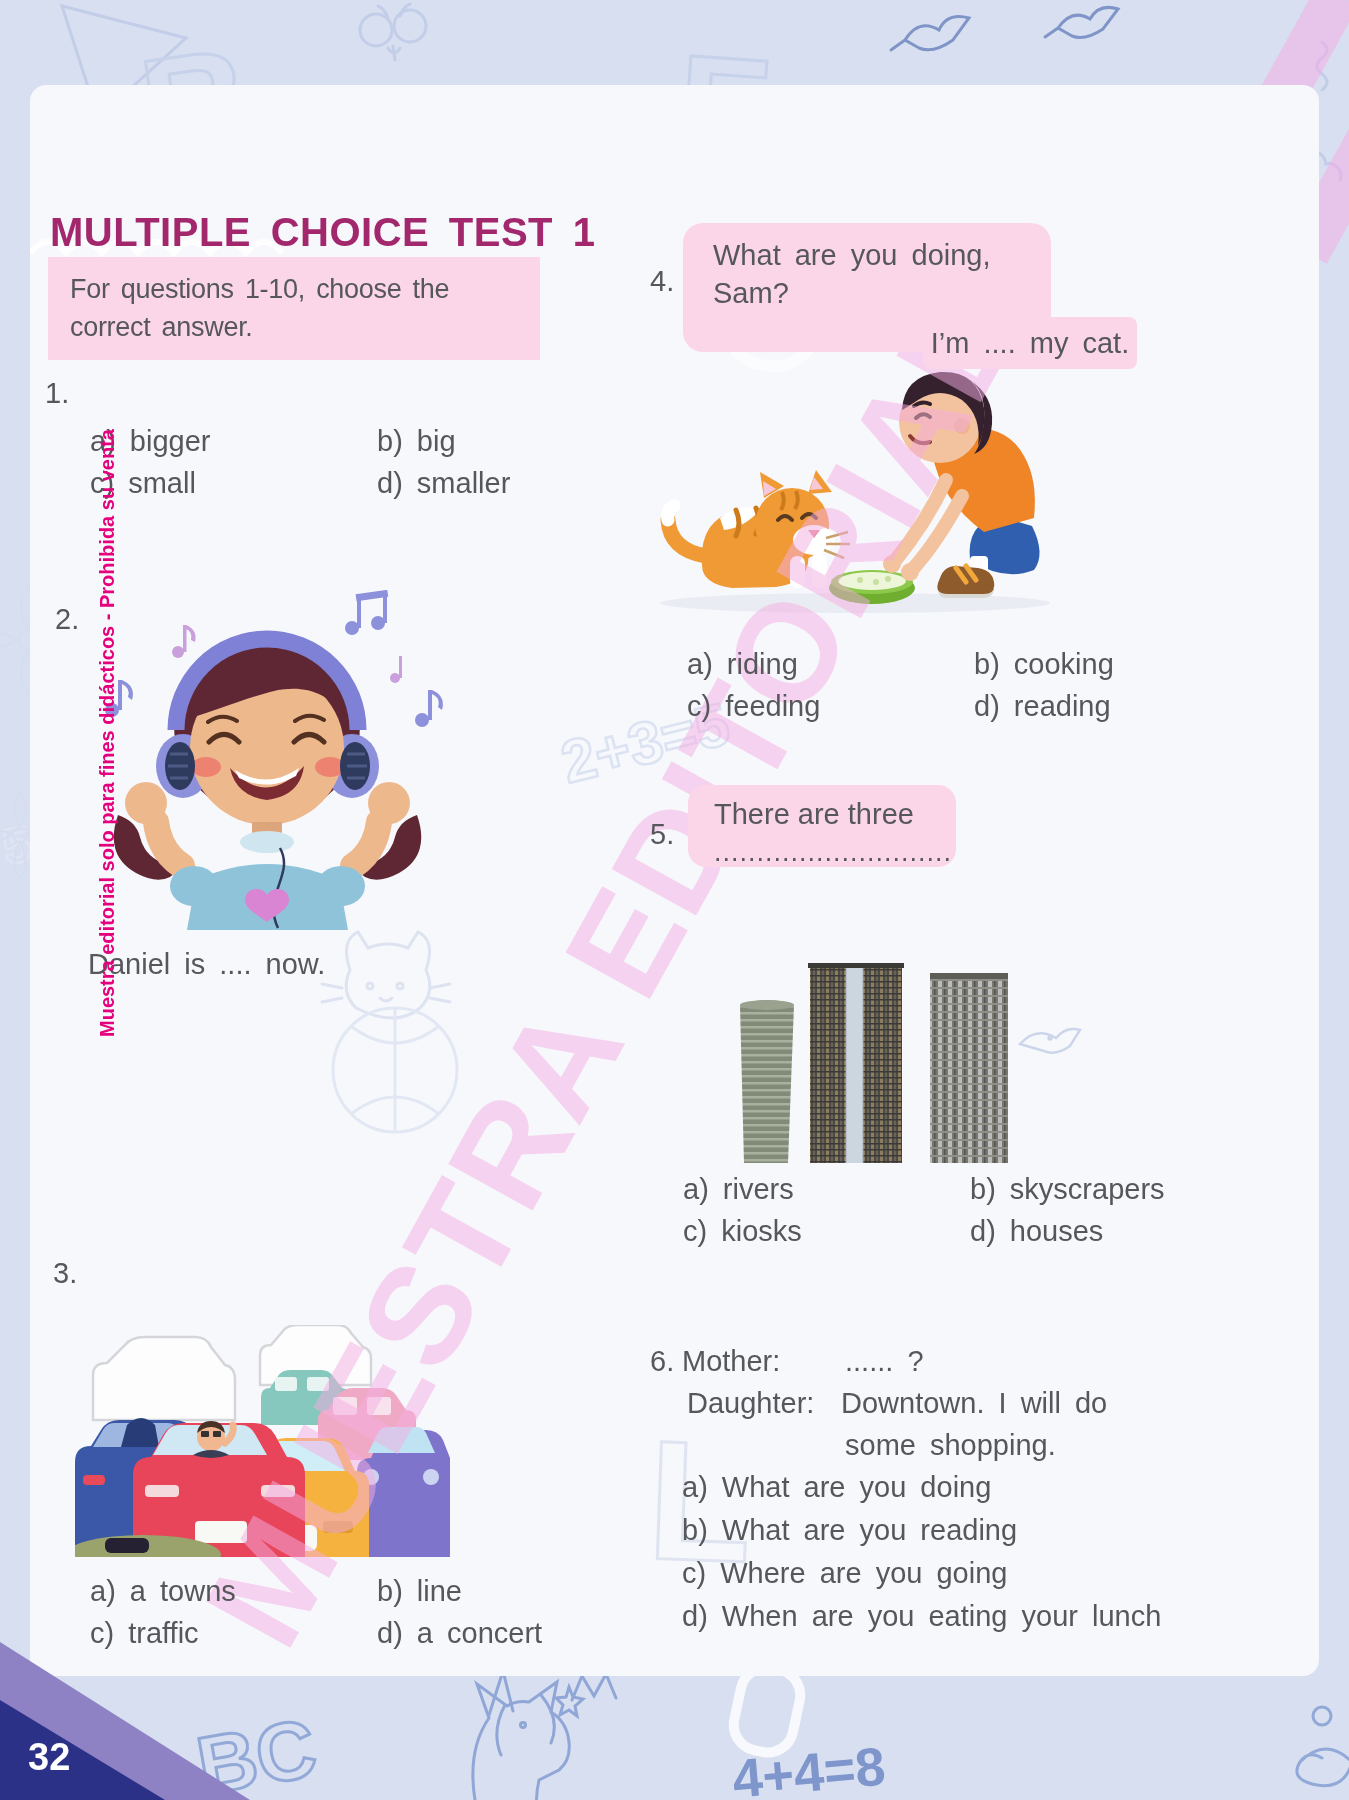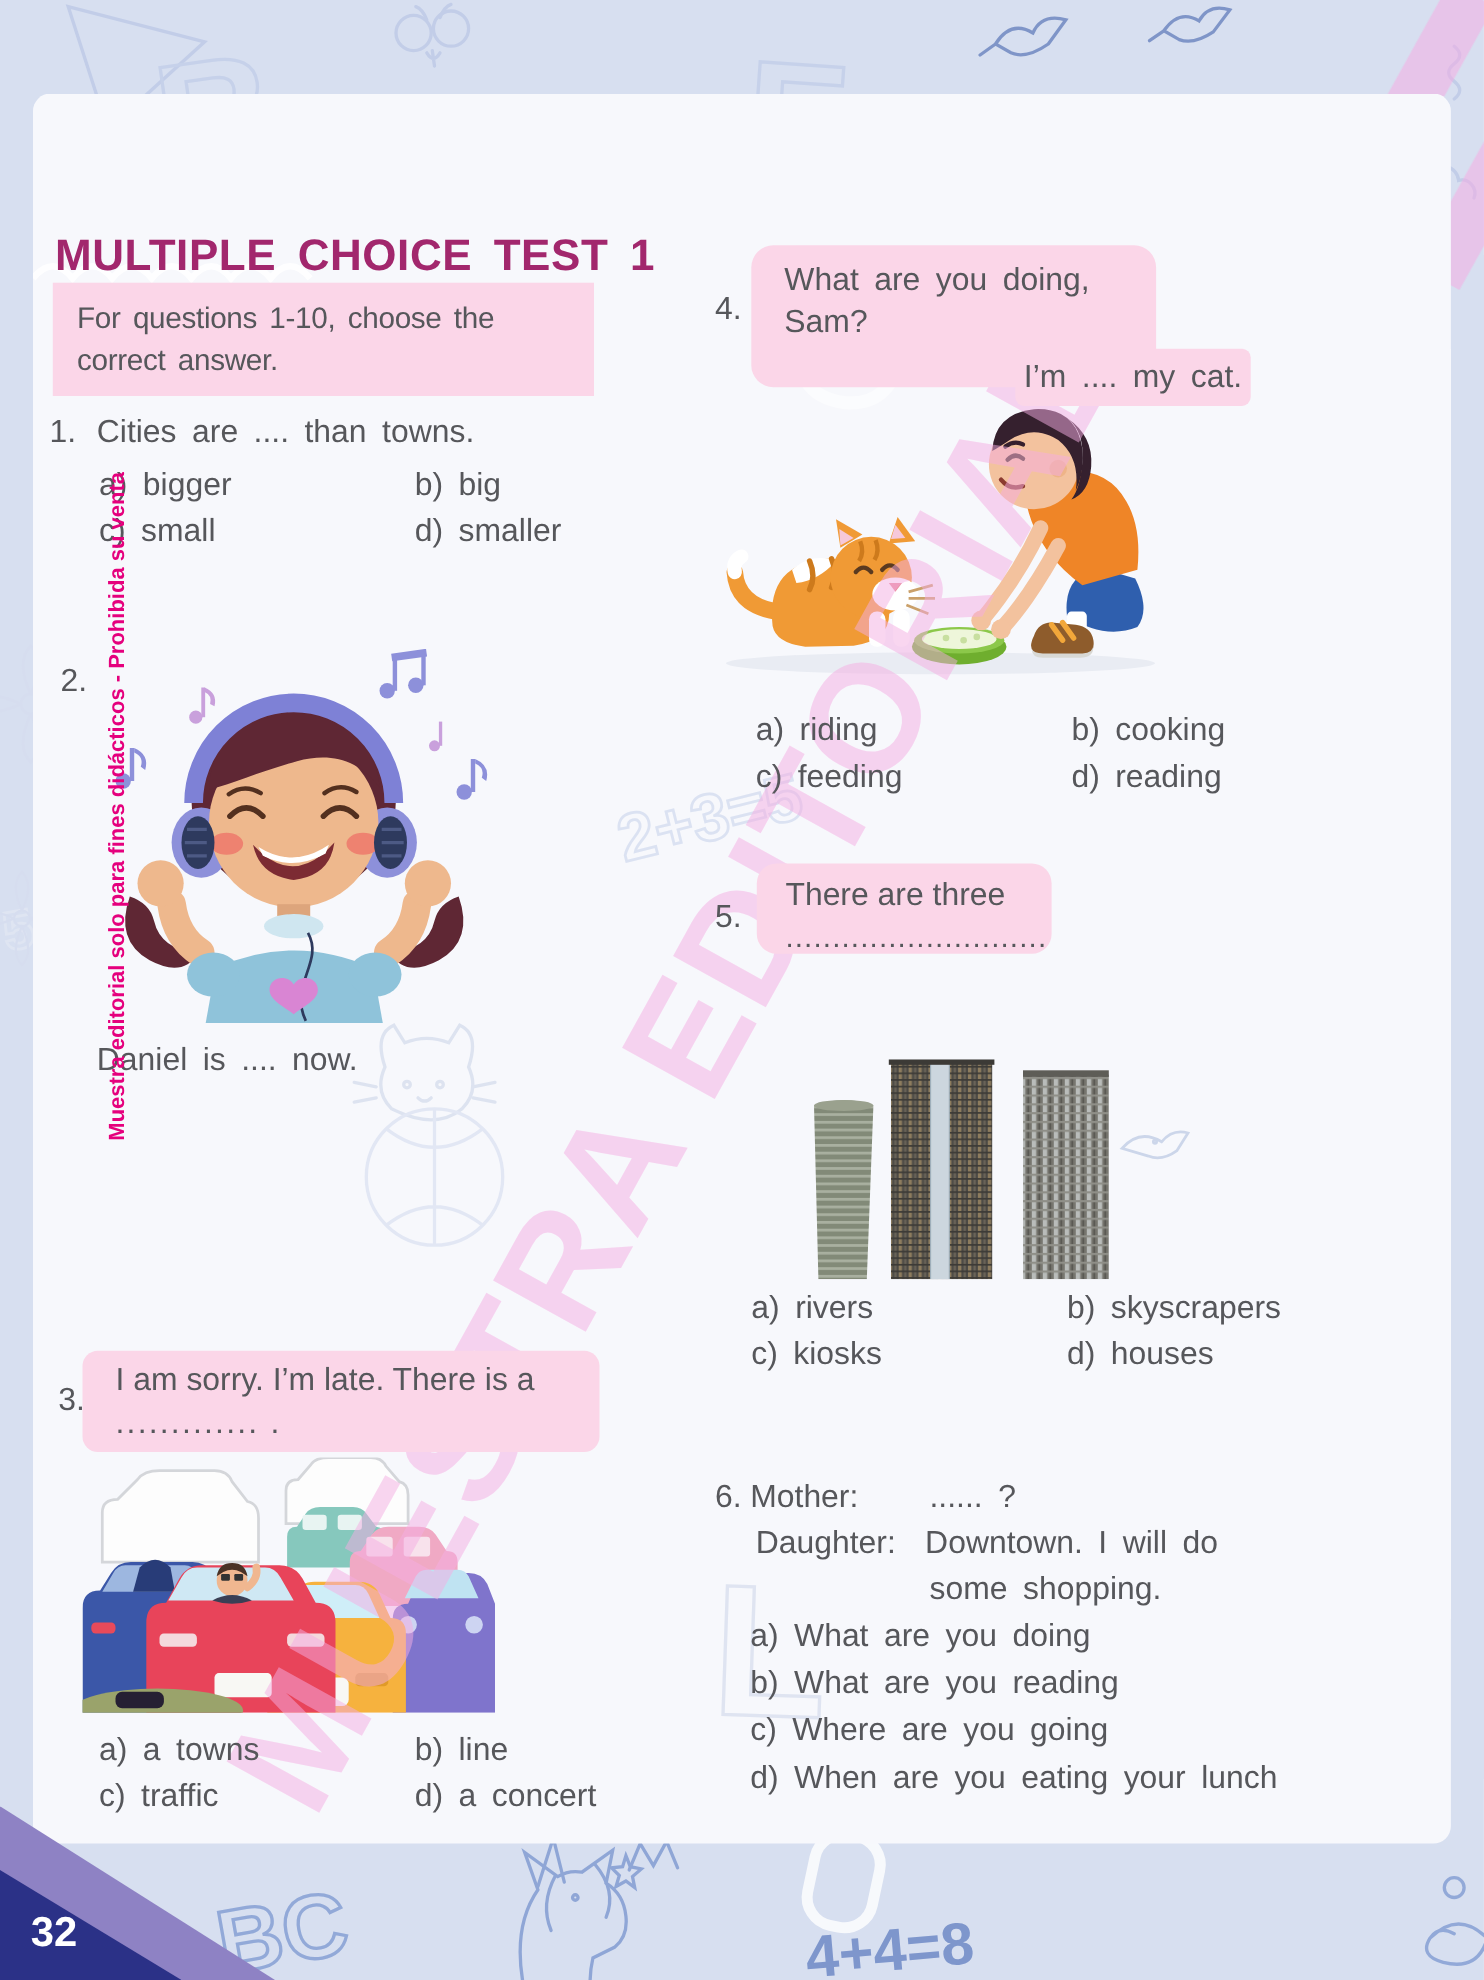--- a/index.html
+++ b/index.html
@@ -141,21 +141,20 @@
     </svg>
 
     <div class="watermark">MUESTRA EDITORIAL</div>
 
     <div class="side-note">Muestra editorial solo para fines didácticos - Prohibida su venta</div>
 
     <h1 class="title">MULTIPLE CHOICE TEST 1</h1>
     <div class="pinkbox instr">For questions 1-10, choose the correct answer.</div>
 
     <div class="txt" id="q1-num">1.</div>
-    <div class="txt" id="q1-text">Cities are .... than towns.</div>
     <div class="opts two" id="q1-opts">
       <span class="opt">a) bigger</span>
       <span class="opt">b) big</span>
       <span class="opt">c) small</span>
       <span class="opt">d) smaller</span>
     </div>
 
     <div class="txt" id="q2-num">2.</div>
     <svg class="illus" id="girl" viewBox="0 0 355 340">
       <g fill="#8d90da">
@@ -208,24 +207,20 @@
       <path d="M106,290 Q177,258 249,290 L258,340 L97,340 Z" fill="#8fc3da"></path>
       <ellipse cx="104" cy="296" rx="24" ry="20" fill="#8fc3da"></ellipse>
       <ellipse cx="251" cy="296" rx="24" ry="20" fill="#8fc3da"></ellipse>
       <ellipse cx="177" cy="252" rx="27" ry="11" fill="#cfe6f0"></ellipse>
       <path d="M190,258 C205,285 172,305 188,338" stroke="#2e3a5e" stroke-width="2.5" fill="none"></path>
       <path d="M177,305 c-6,-10 -22,-7 -22,5 c0,9 13,15 22,22 c9,-7 22,-13 22,-22 c0,-12 -16,-15 -22,-5 z" fill="#d985d3"></path>
     </svg>
     <div class="txt" id="q2-text">Daniel is .... now.</div>
 
     <div class="txt" id="q3-num">3.</div>
-    <div class="pinkbox" id="q3-bubble">
-      <div>I am sorry. I’m late. There is a</div>
-      <div id="q3-dots">............. .</div>
-    </div>
     <svg class="illus" id="traffic" viewBox="0 0 375 232">
       <g stroke="#d4d6da" fill="#fdfdfd" stroke-width="2.5">
         <path d="M18,95 L18,50 Q18,38 32,38 L50,20 Q56,12 70,12 L120,12 Q132,12 136,22 L150,40 Q160,42 160,55 L160,95 Z"></path>
         <path d="M185,60 L185,30 Q185,20 196,20 L208,6 Q212,0 224,0 L262,0 Q272,0 276,8 L288,22 Q296,24 296,34 L296,60 Z"></path>
       </g>
       <g>
         <path d="M186,100 v-28 q0,-9 9,-9 l8,-12 q4,-6 13,-6 l30,0 q8,0 12,6 l9,12 q8,1 8,10 v27 z" fill="#86c8bd"></path>
         <rect x="200" y="52" width="22" height="14" fill="#e8f4f2" rx="3"></rect>
           <rect x="232" y="52" width="22" height="14" fill="#e8f4f2" rx="3"></rect>
       </g>

